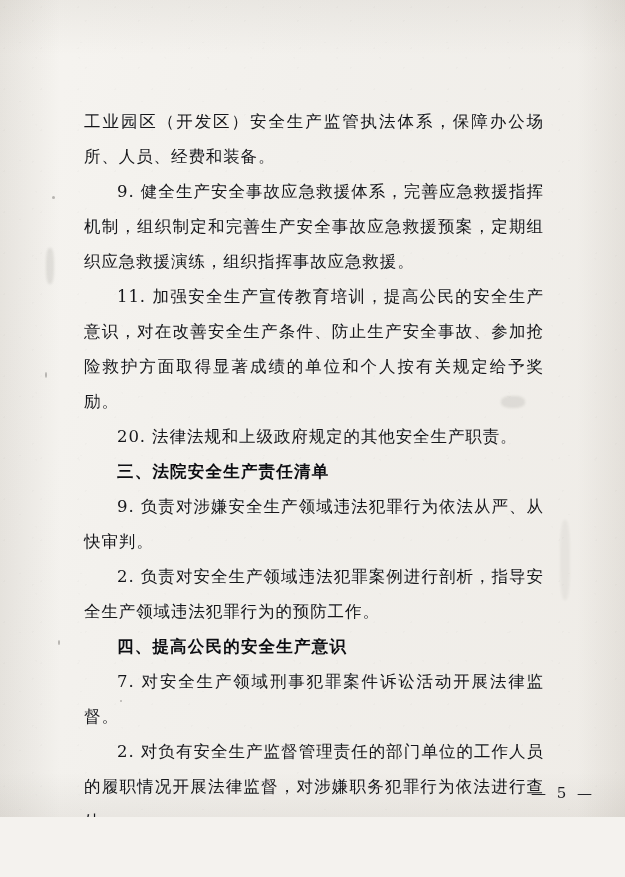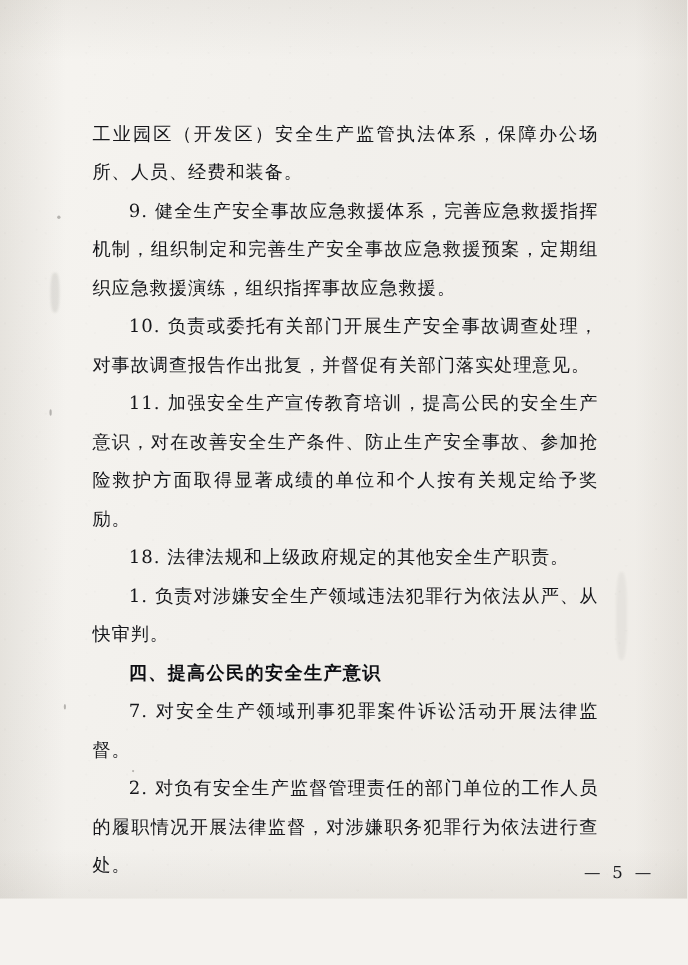--- a/index.html
+++ b/index.html
@@ -108,24 +108,25 @@
   <div class="speck" style="left:45px; top:372px; width:2px; height:6px;"></div>
   <div class="speck" style="left:58px; top:640px; width:2px; height:5px;"></div>
   <div class="speck" style="left:120px; top:700px; width:2px; height:2px;"></div>
   <div class="smudge" style="left:501px; top:396px; width:24px; height:12px;"></div>
   <div class="smudge" style="left:46px; top:248px; width:8px; height:36px;"></div>
   <div class="smudge" style="left:560px; top:520px; width:10px; height:80px; opacity:0.5;"></div>
 
   <div class="content">
     <p class="para">工业园区（开发区）安全生产监管执法体系，保障办公场所、人员、经费和装备。</p>
     <p class="para indent">9. 健全生产安全事故应急救援体系，完善应急救援指挥机制，组织制定和完善生产安全事故应急救援预案，定期组织应急救援演练，组织指挥事故应急救援。</p>
-    <p class="para indent">10. 负责或委托有关部门开展生产安全事故调查处理，对事故调查报告作出批复，并督促有关部门落实处理意见。</p>
     <p class="para indent">11. 加强安全生产宣传教育培训，提高公民的安全生产意识，对在改善安全生产条件、防止生产安全事故、参加抢险救护方面取得显著成绩的单位和个人按有关规定给予奖励。</p>
-    <p class="para indent">18. 法律法规和上级政府规定的其他安全生产职责。</p>
-    <p class="para indent">1. 负责对涉嫌安全生产领域违法犯罪行为依法从严、从快审判。</p>
+    <p class="para indent">20. 法律法规和上级政府规定的其他安全生产职责。</p>
+    <p class="heading">三、法院安全生产责任清单</p>
+    <p class="para indent">9. 负责对涉嫌安全生产领域违法犯罪行为依法从严、从快审判。</p>
+    <p class="para indent">2. 负责对安全生产领域违法犯罪案例进行剖析，指导安全生产领域违法犯罪行为的预防工作。</p>
     <p class="heading">四、提高公民的安全生产意识</p>
     <p class="para indent">7. 对安全生产领域刑事犯罪案件诉讼活动开展法律监督。</p>
     <p class="para indent">2. 对负有安全生产监督管理责任的部门单位的工作人员的履职情况开展法律监督，对涉嫌职务犯罪行为依法进行查处。</p>
   </div>
 
   <div class="pagenum">— 5 —</div>
 
   <div class="grain"></div>
 </div>
 

